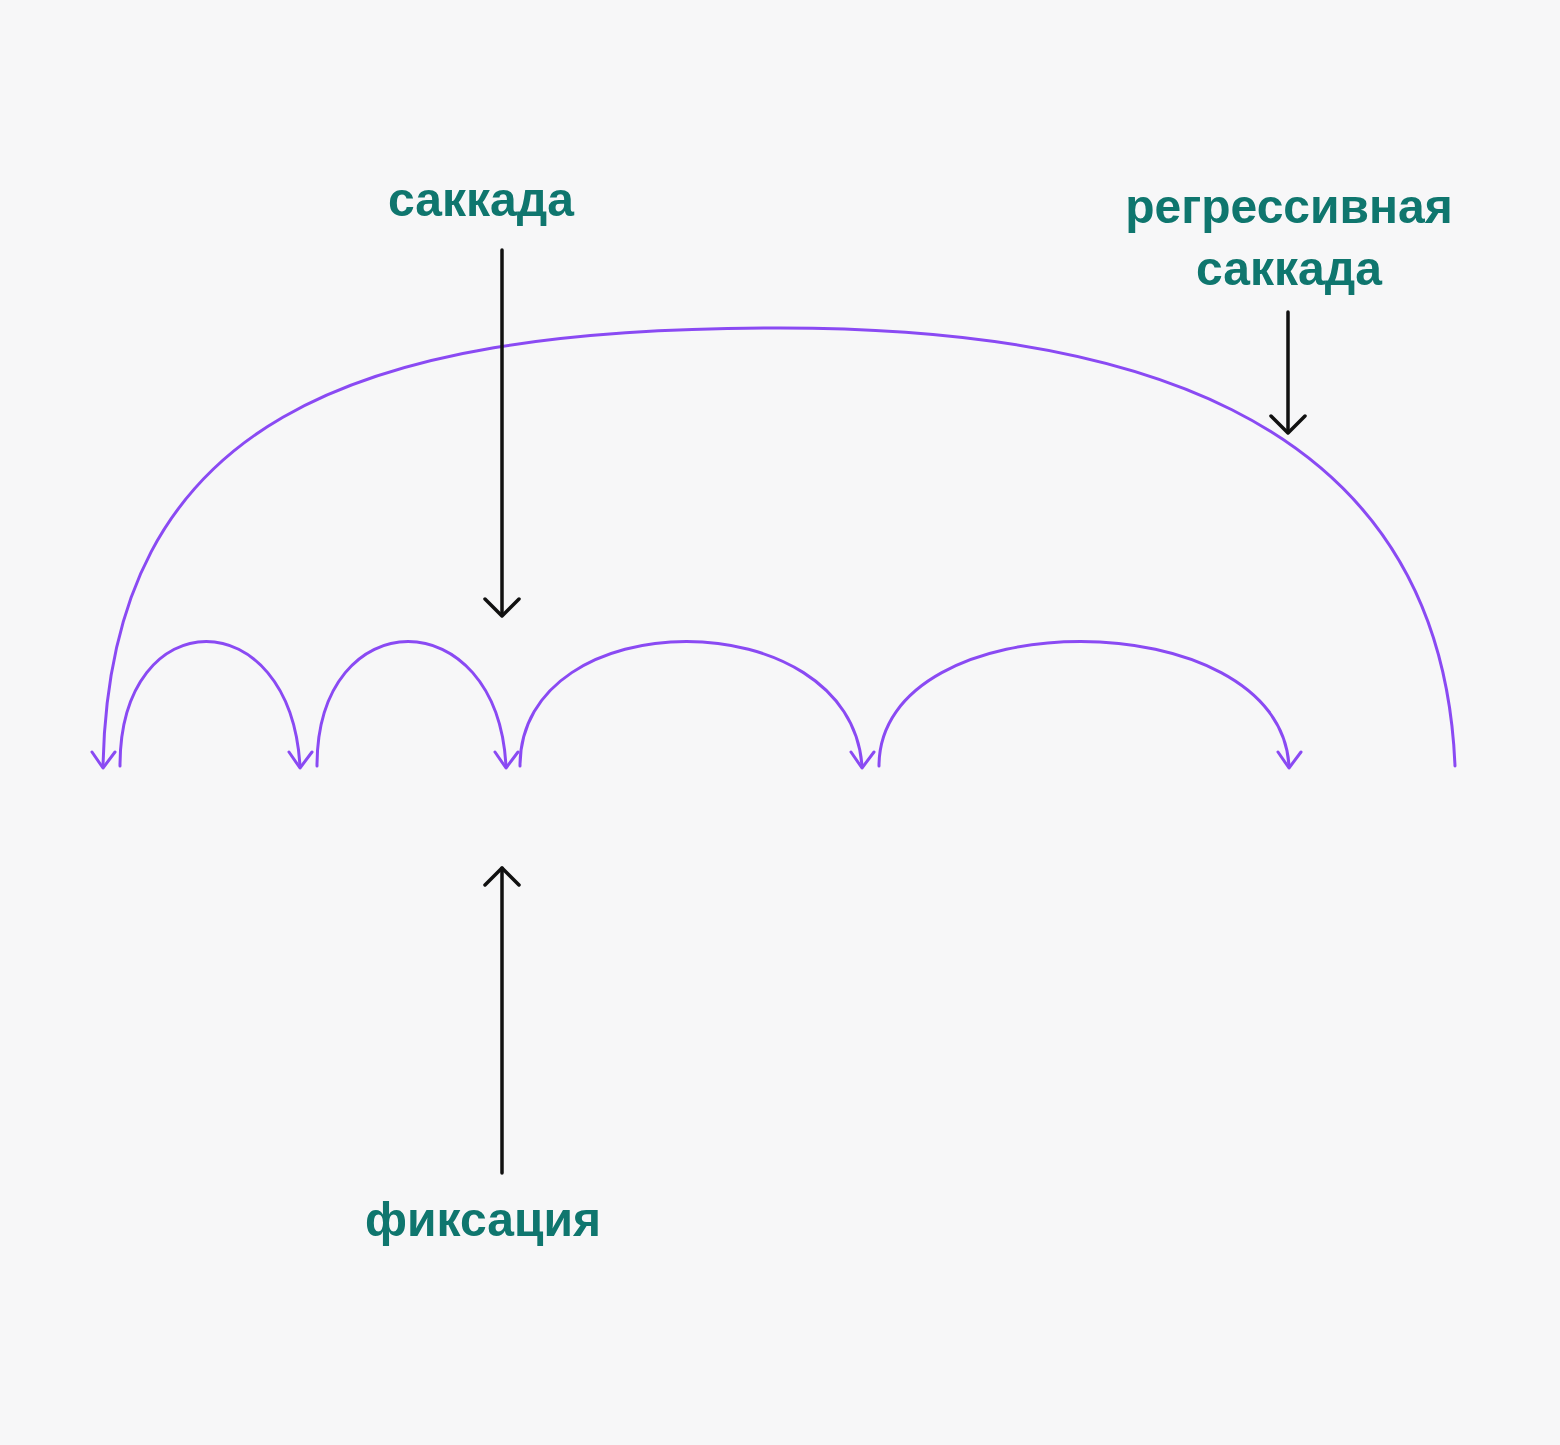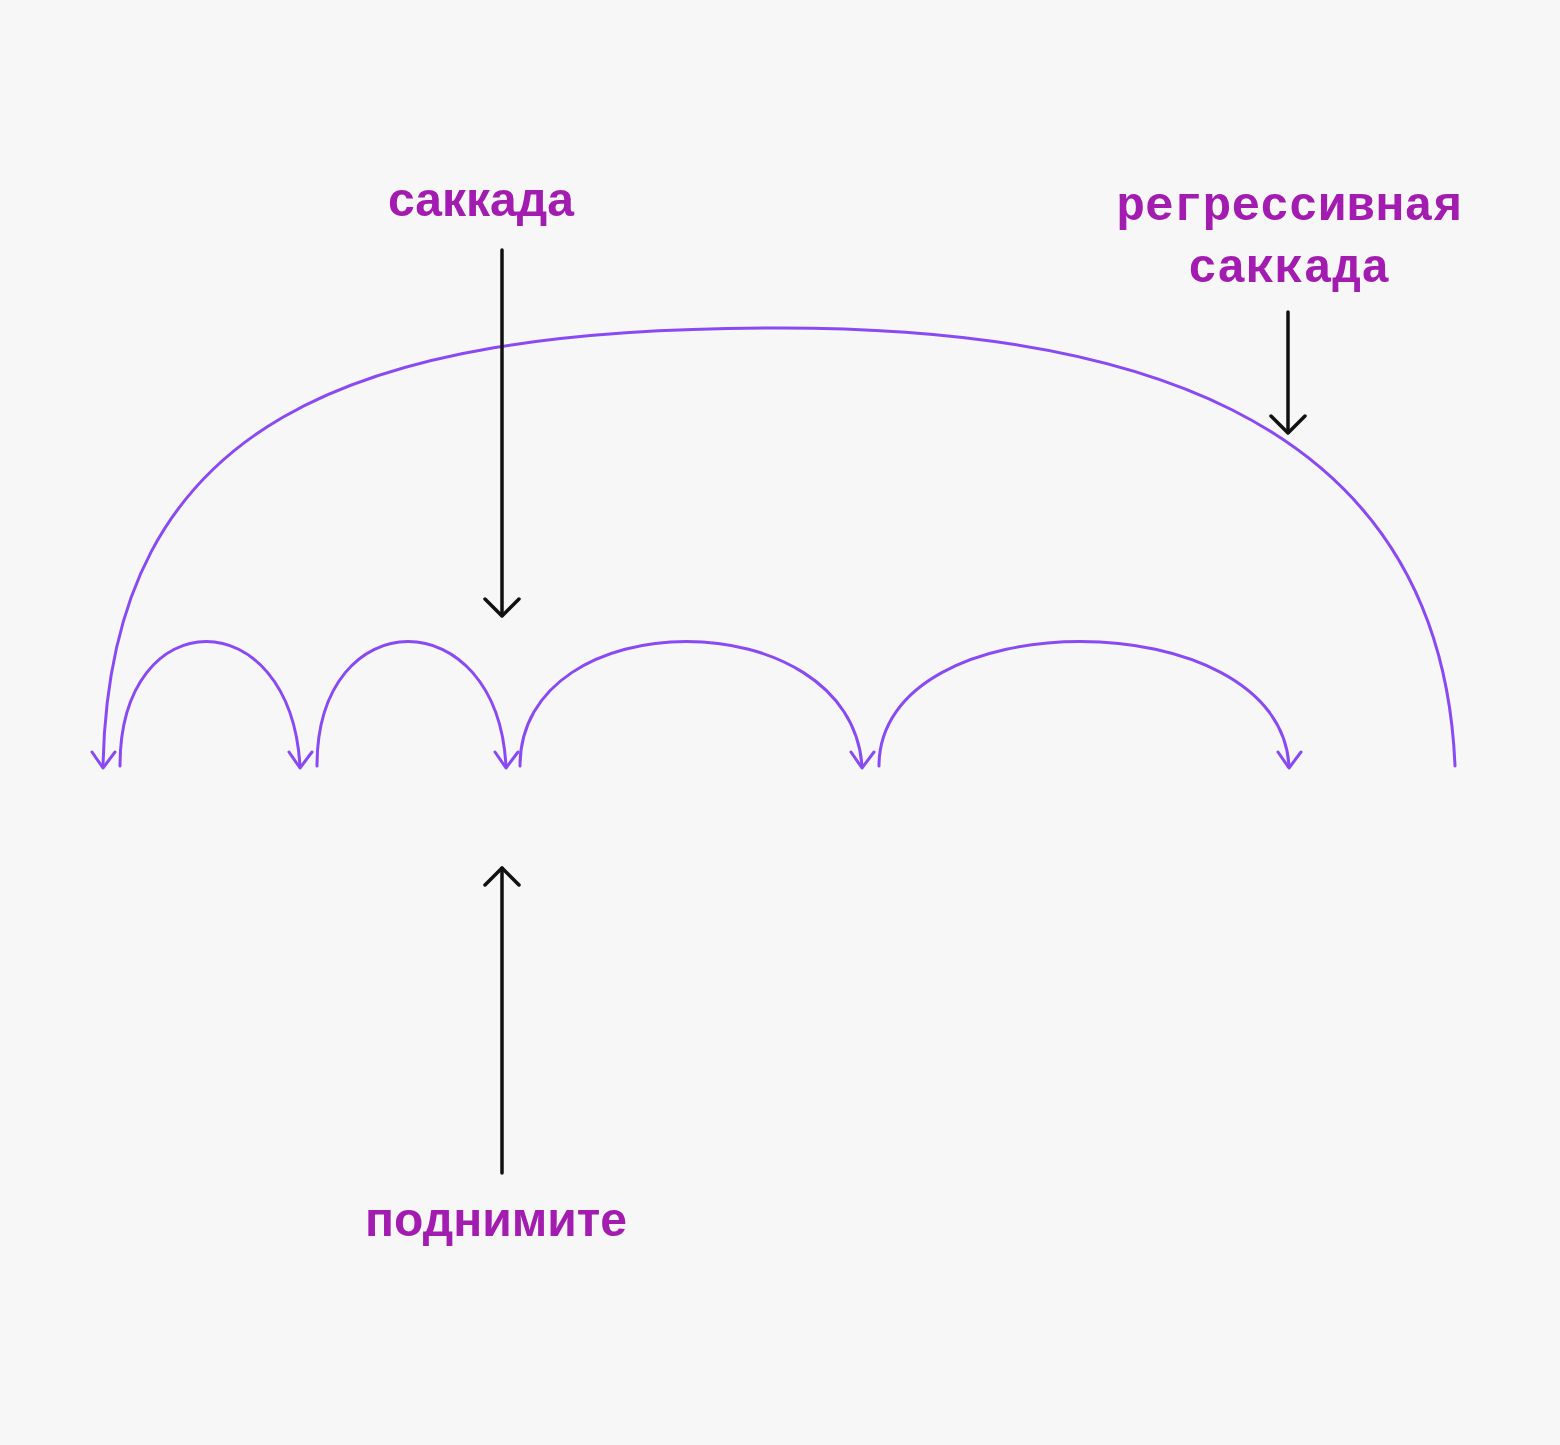--- a/index.html
+++ b/index.html
@@ -9,28 +9,28 @@
       overflow: hidden;
     }
     .canvas {
       position: relative;
       width: 1560px; height: 1445px;
     }
     .lbl {
       position: absolute;
       font-family: "Liberation Sans", sans-serif;
       font-weight: bold;
-      color: #a21caf;
+      color: #0f766e;
       white-space: nowrap;
       line-height: 1;
     }
     .label-saccade { left: 388px; top: 176px; font-size: 48px; }
     .label-regressive {
       left: 1090px; top: 176px; width: 398px;
-      font-size: 48px; text-align: center; line-height: 62px; white-space: normal; font-family: Liberation Mono, monospace;
+      font-size: 48px; text-align: center; line-height: 62px; white-space: normal;
     }
     .label-regressive span { display: block; }
     .sentence {
       left: 86px; top: 790px; font-size: 52px; letter-spacing: 0.2px;
     }
     .label-fixation { left: 365px; top: 1196px; font-size: 48px; }
     svg.overlay { position: absolute; left: 0; top: 0; }
   </style>
 </head>
 <body>
@@ -70,14 +70,14 @@
   </svg>
 
   <div class="lbl label-saccade">саккада</div>
 
   <div class="lbl label-regressive">
     <span>регрессивная</span>
     <span>саккада</span>
   </div>
 
 
-  <div class="lbl label-fixation">поднимите</div>
+  <div class="lbl label-fixation">фиксация</div>
 </div>
 
 </body></html>

